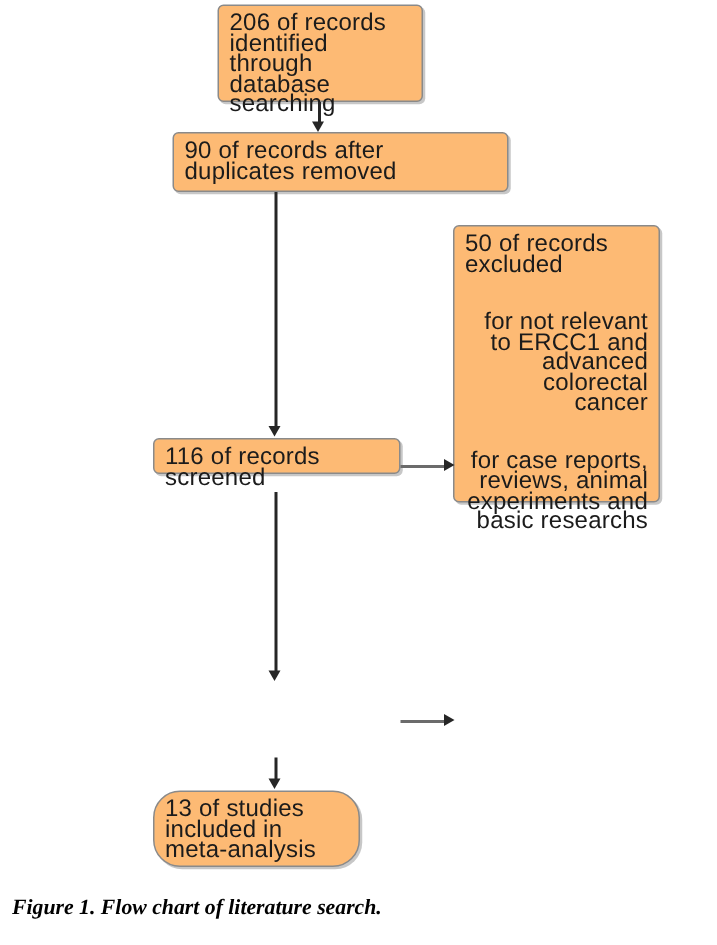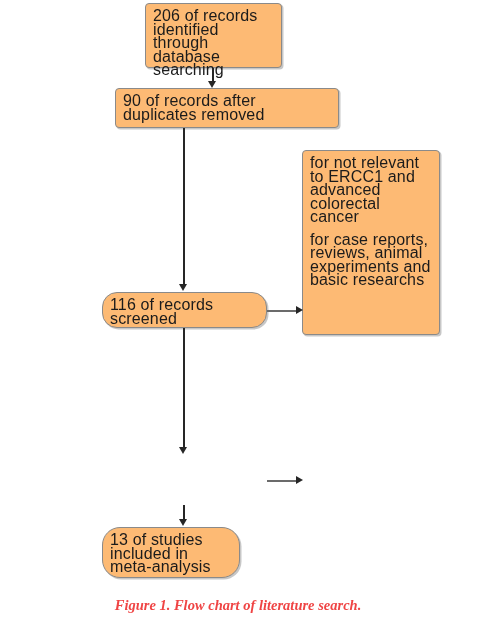--- a/index.html
+++ b/index.html
@@ -31,21 +31,22 @@
     color: #1b1b1b;
     font-size: 16px;
     line-height: 13.5px;
     padding: 5px 7px 4px 7px;
     letter-spacing: 0.15px;
   }
   .node p {
     margin: 0;
   }
   .node p + p {
-    margin-top: 9px;
+    margin-top: 25px;
+    text-align: right;
   }
 
   
   .vline {
     position: absolute;
     width: 1.6px;
     background: #262626;
   }
   .hline {
     position: absolute;
@@ -73,22 +74,21 @@
   #caption {
     position: absolute;
     left: 8px;
     top: 596px;
     width: 460px;
     font-family: "Liberation Serif", serif;
     font-style: italic;
     font-weight: bold;
     font-size: 14.5px;
     line-height: 18px;
-    color: #ef4444;
-    text-align: center;
+    color: #000000;
   }
 </style>
 </head>
 <body>
 
 <div id="figure-root">
 
   <div class="node" id="node-identified" style="left:145px; top:3px; width:137px; height:65px;">
     <p>206 of records identified through database searching</p>
   </div>
@@ -97,25 +97,26 @@
   <div class="arrow-down" style="left:208px; top:81px;"></div>
 
   <div class="node" id="node-after-duplicates" style="left:115px; top:88px; width:224px; height:40px;">
     <p>90 of records after duplicates removed</p>
   </div>
 
   <div class="vline" style="left:183px; top:128px; height:157px;"></div>
   <div class="arrow-down" style="left:179px; top:284px;"></div>
 
   <div class="node" id="node-records-excluded" style="left:302px; top:150px; width:138px; height:185px;">
+    <p>50 of records excluded</p>
     <p>for not relevant to ERCC1 and advanced colorectal cancer</p>
     <p>for case reports, reviews, animal experiments and basic researchs</p>
   </div>
 
-  <div class="node" id="node-screened" style="left:102px; top:292px; width:165px; height:36px;border-radius:15px;">
+  <div class="node" id="node-screened" style="left:102px; top:292px; width:165px; height:24px;">
     <p>116 of records screened</p>
   </div>
 
   <div class="hline" style="left:267px; top:310px; width:32px;"></div>
   <div class="arrow-right" style="left:296px; top:306px;"></div>
 
   <div class="vline" style="left:183px; top:328px; height:120px;"></div>
   <div class="arrow-down" style="left:179px; top:447px;"></div>
 
 

